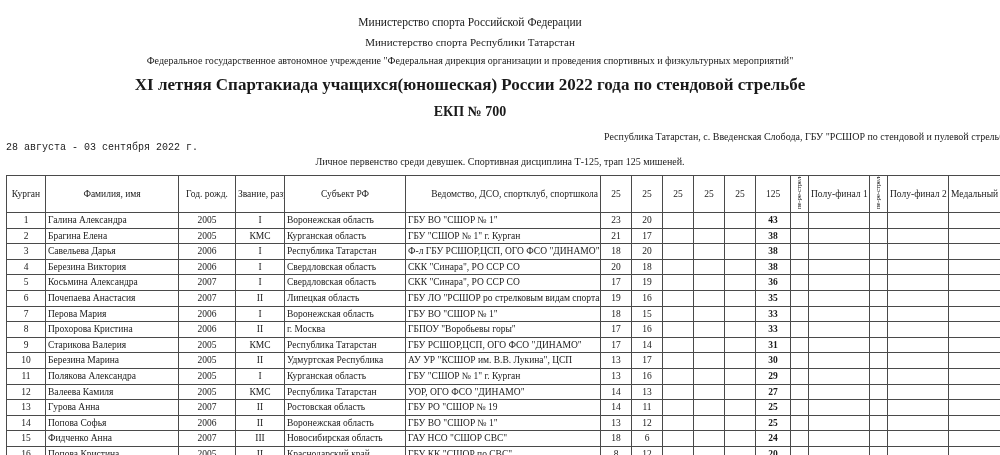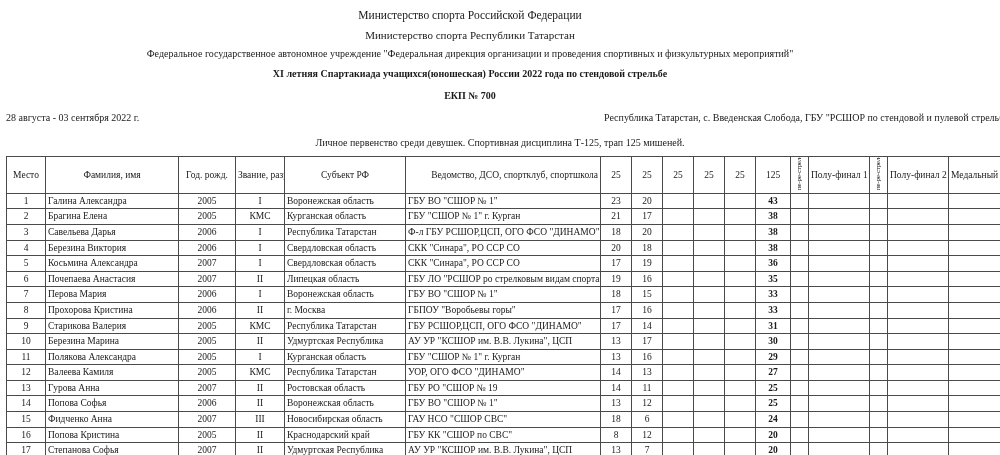--- a/index.html
+++ b/index.html
@@ -14,55 +14,56 @@
     font-family: "Liberation Serif", "DejaVu Serif", serif;
     color: #1a1a1a;
     -webkit-font-smoothing: antialiased;
   }
 
   .page {
     position: relative;
     width: 940px;
     height: 455px;
     box-sizing: border-box;
-    padding: 6px 0 0 0;
+    padding: 13px 0 0 0;
   }
 
   
   .hdr-line {
     text-align: center;
     line-height: 1.12;
     margin: 0;
     padding: 0;
   }
   .hdr-1 { font-size: 11.5px; padding-top: 3px; }
   .hdr-2 { font-size: 10px; padding-top: 7px; }
   .hdr-3 { font-size: 11px; padding-top: 7px; }
   .hdr-title {
-    font-size: 10px;
+    font-size: 17px;
     font-weight: bold;
     padding-top: 9px;
   }
   .hdr-ekp {
-    font-size: 10px;
+    font-size: 14px;
     font-weight: bold;
     padding-top: 10px;
   }
 
   .meta-row {
     position: relative;
     height: 16px;
     margin-top: 11px;
     font-size: 10px;
   }
   .meta-left {
     position: absolute;
     left: 6px;
-    top: 0;
+    top: 11px;
     white-space: nowrap;
+    font-family: Liberation Mono, monospace;
   }
   .meta-right {
     position: absolute;
     left: 604px;
     top: 0;
     white-space: nowrap;
   }
 
   .discipline {
     text-align: center;
@@ -143,21 +144,21 @@
     <div class="meta-left">28 августа - 03 сентября 2022 г.</div>
     <div class="meta-right">Республика Татарстан, с. Введенская Слобода, ГБУ "РСШОР по стендовой и пулевой стрельбе</div>
   </div>
 
   <div class="discipline">Личное первенство среди девушек. Спортивная дисциплина Т-125, трап 125 мишеней.</div>
 
   <div class="tbl-wrap">
     <table class="results">
       <thead>
         <tr>
-          <th class="c-place">Место</th>
+          <th class="c-place">Курган</th>
           <th class="c-name" style="">Фамилия, имя</th>
           <th class="c-year">Год. рожд.</th>
           <th class="c-rank">Звание, разряд</th>
           <th class="c-region" style="text-align:center">Субъект РФ</th>
           <th class="c-club" style="text-align:right">Ведомство, ДСО, спортклуб, спортшкола</th>
           <th class="c-s">25</th>
           <th class="c-s">25</th>
           <th class="c-s">25</th>
           <th class="c-s">25</th>
           <th class="c-s">25</th>

